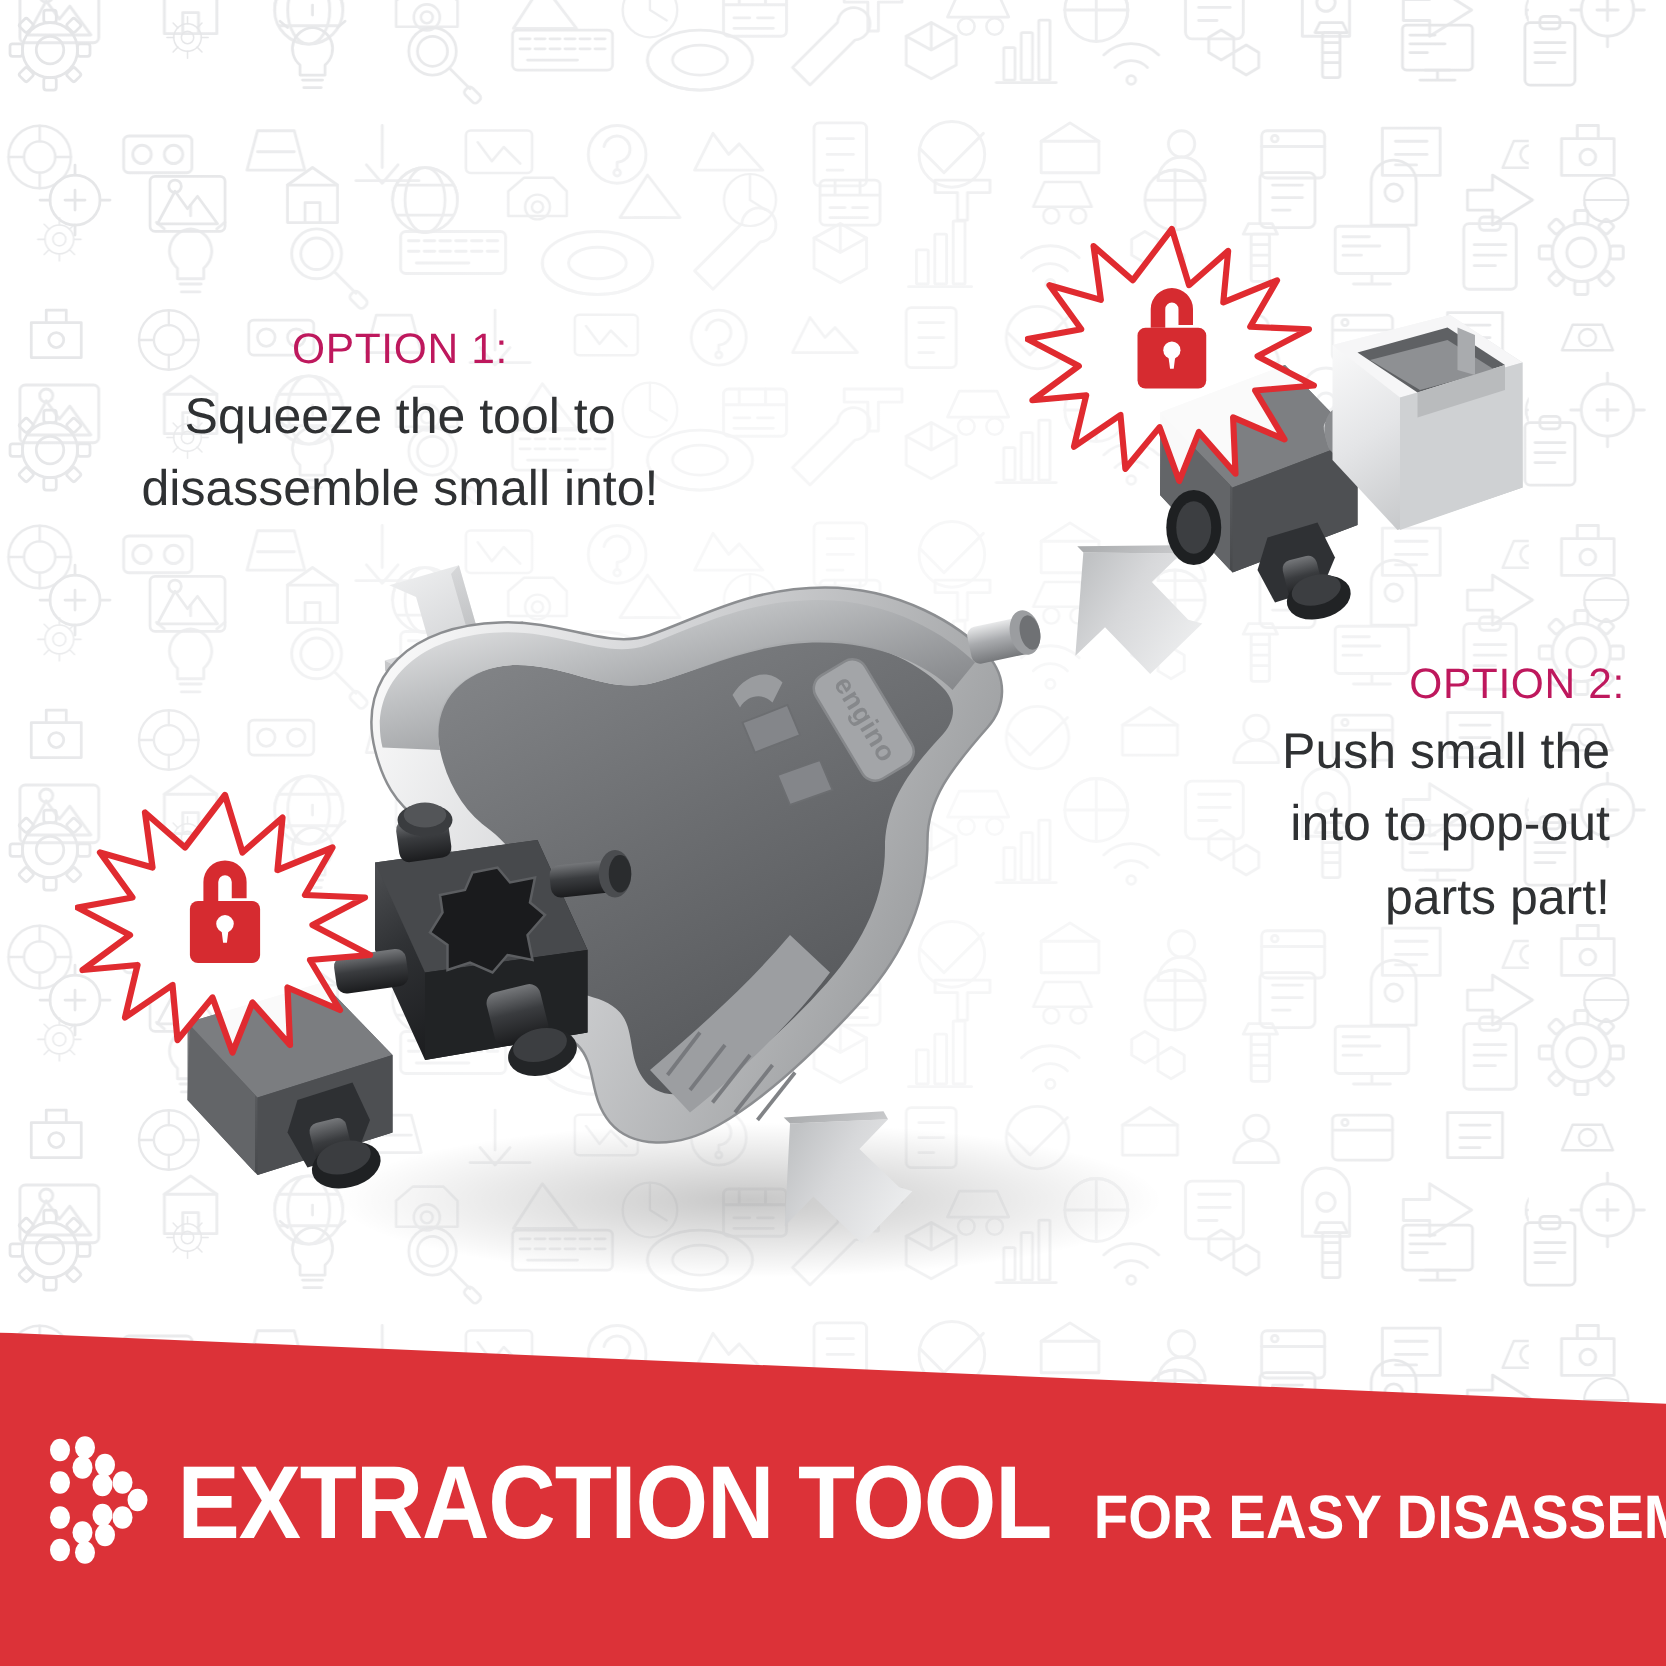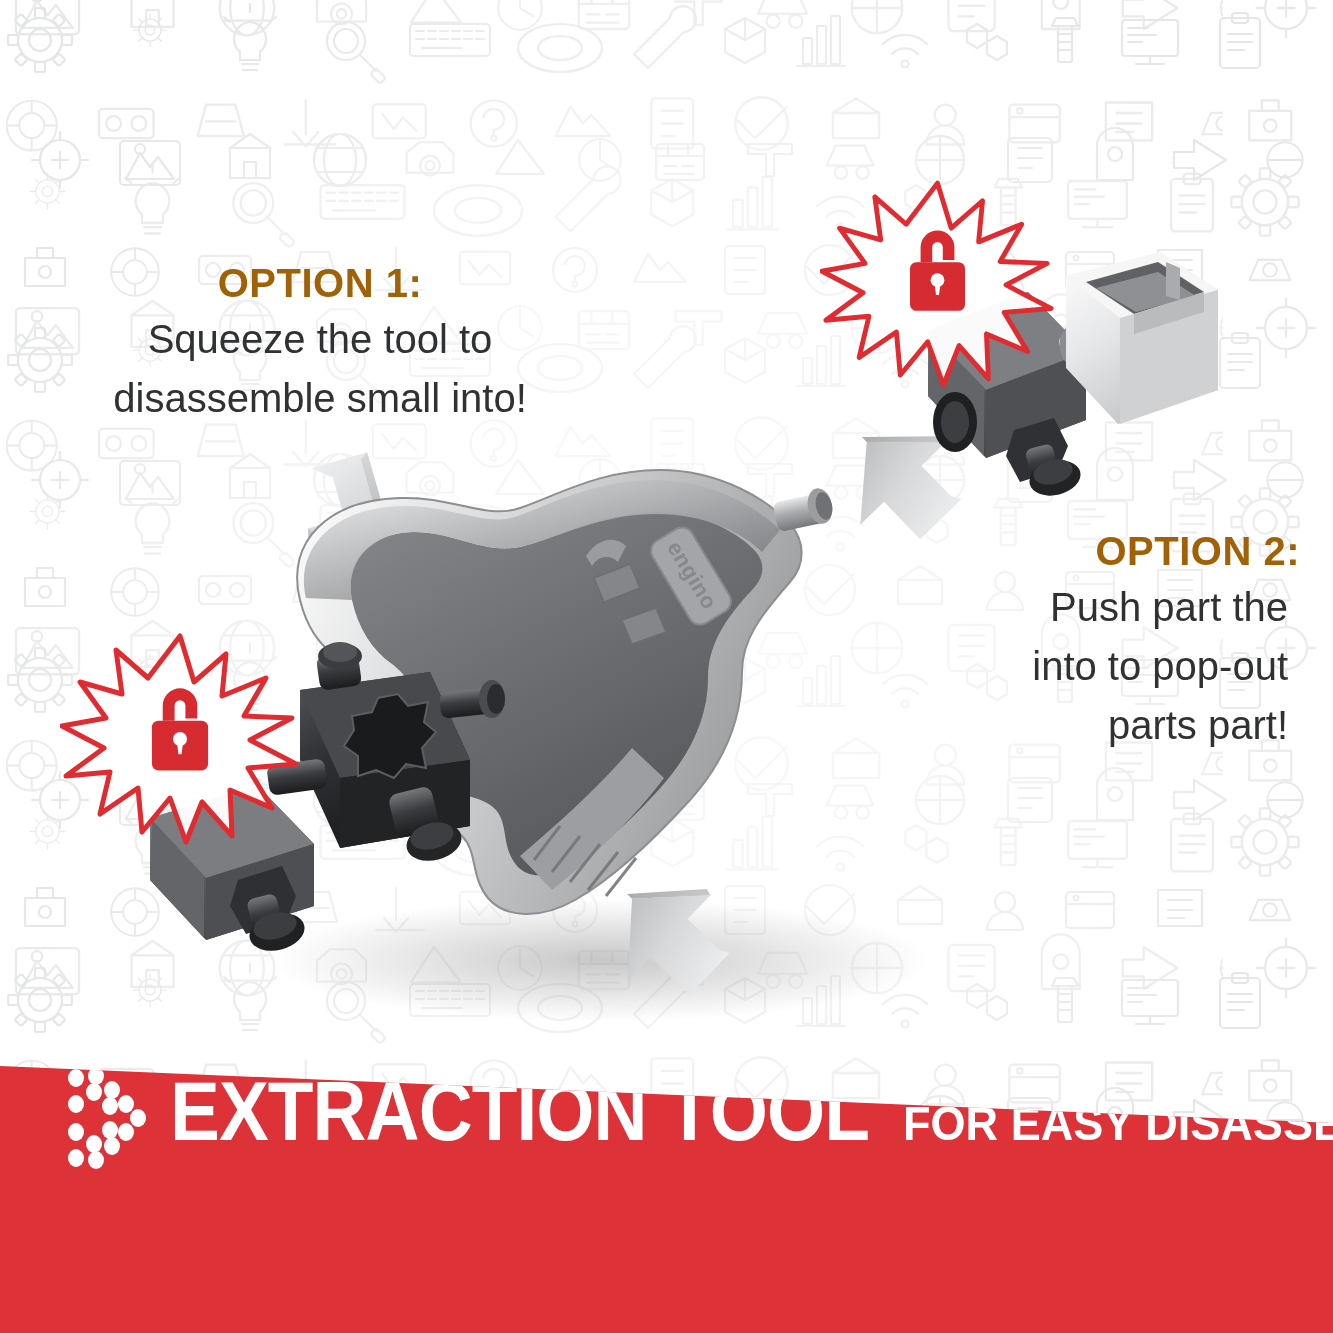--- a/index.html
+++ b/index.html
@@ -21,23 +21,23 @@
   }
   #bg-vignette{
     position:absolute;inset:0;
     background:radial-gradient(ellipse at 50% 45%, rgba(255,255,255,0.82) 0%, rgba(255,255,255,0.55) 38%, rgba(255,255,255,0.12) 70%, rgba(255,255,255,0) 100%);
     pointer-events:none;
   }
 
   
   .callout{position:absolute;}
   .callout .opt-head{
-    color:#a16207;
-    font-weight:bold;
-    font-size:40px;
+    color:#be185d;
+    font-weight:normal;
+    font-size:34px;
     letter-spacing:0.5px;
     line-height:1.05;
     margin:0 0 4px 0;
     white-space:nowrap;
   }
   .callout .opt-body{
     color:#2f3133;
     font-size:40px;
     line-height:1.17;
     margin:12px;
@@ -56,21 +56,21 @@
   #product{position:absolute;left:0;top:0;width:1333px;height:1333px;pointer-events:none;}
 
   
   #banner{
     position:absolute;left:0;bottom:0;width:1333px;height:285px;
     background:#DC3238;
     clip-path:polygon(0 18px, 1333px 75px, 1333px 285px, 0 285px);
   }
   #banner-inner{
     position:absolute;left:0;right:0;bottom:0;height:285px;
-    display:flex;align-items:flex-start;margin-left:28px;
+    display:flex;align-items:center;
   }
   #brand-mark{
     margin-left:38px;margin-top:18px;
     width:82px;height:104px;flex:0 0 auto;
   }
   #banner-text{
     margin-left:22px;margin-top:22px;
     display:flex;align-items:baseline;white-space:nowrap;
   }
   #banner-title{
@@ -600,21 +600,21 @@
   </svg>
 
   <div class="callout" id="callout-1">
     <div class="opt-head">OPTION 1:</div>
     <div class="opt-body">Squeeze the tool to</div>
     <div class="opt-body">disassemble small into!</div>
   </div>
 
   <div class="callout" id="callout-2">
     <div class="opt-head">OPTION 2:</div>
-    <div class="opt-body">Push part the</div>
+    <div class="opt-body">Push small the</div>
     <div class="opt-body">into to pop-out</div>
     <div class="opt-body">parts part!</div>
   </div>
 
   <div id="banner">
     <div id="banner-inner">
       <svg id="brand-mark" viewBox="0 0 82 104" aria-hidden="true">
         <g fill="#ffffff">
           <ellipse cx="10" cy="12" rx="8" ry="9"></ellipse>
           <ellipse cx="10" cy="38" rx="8" ry="9"></ellipse>

